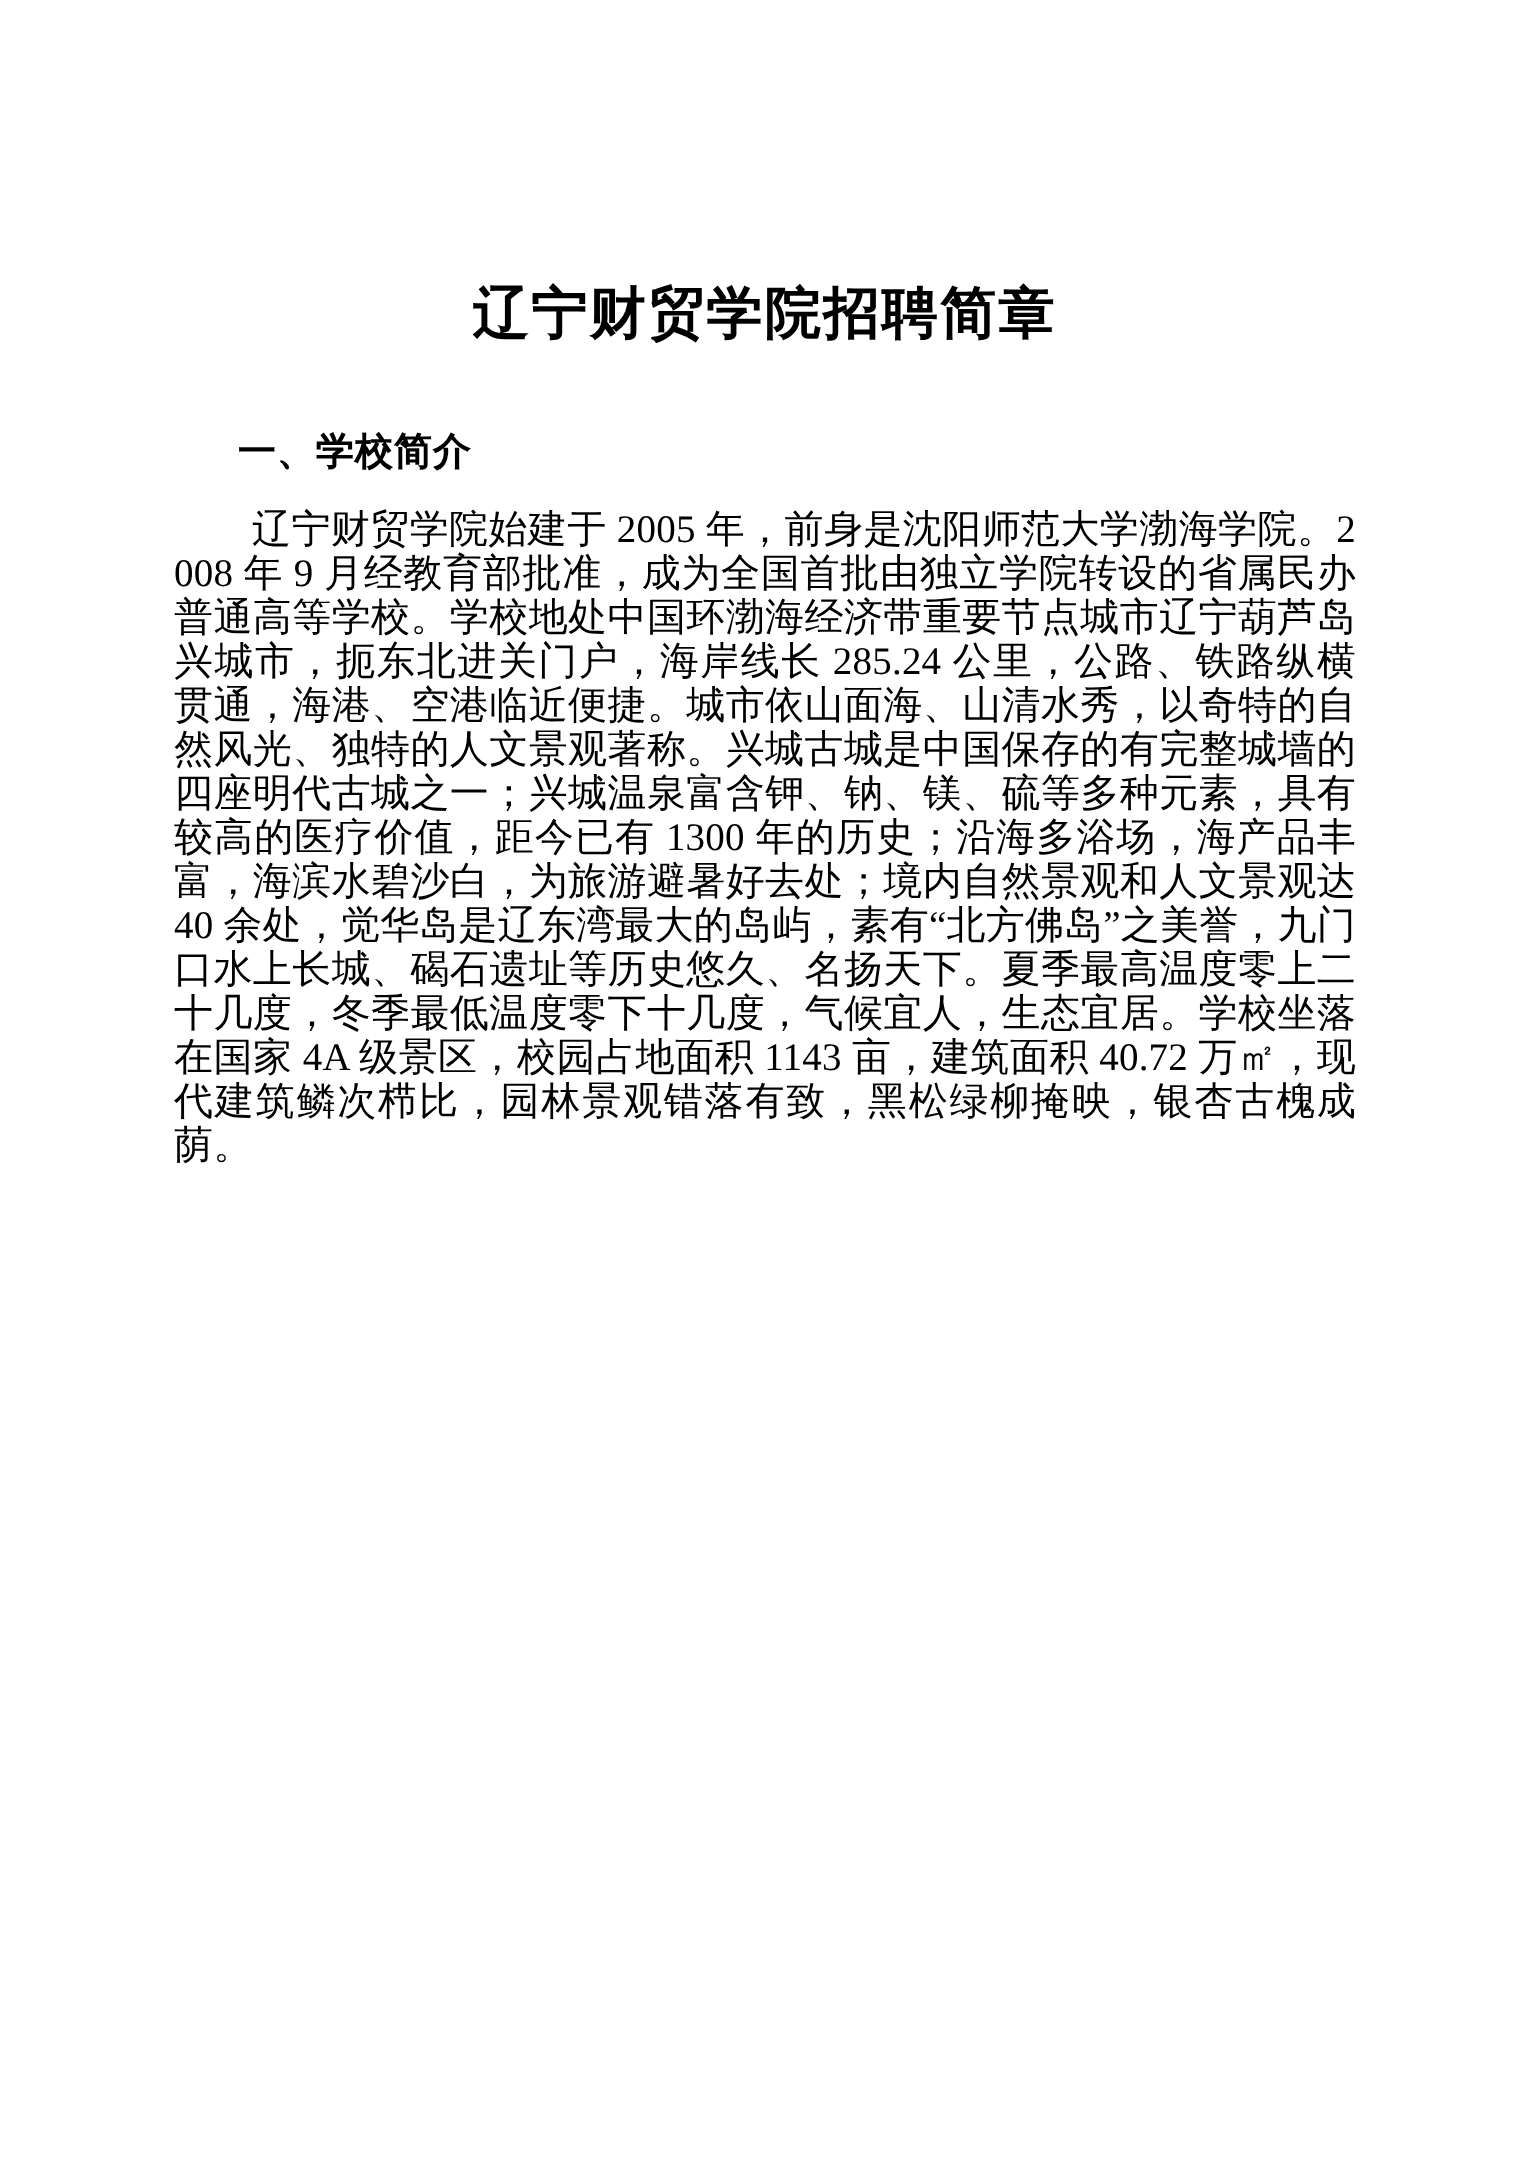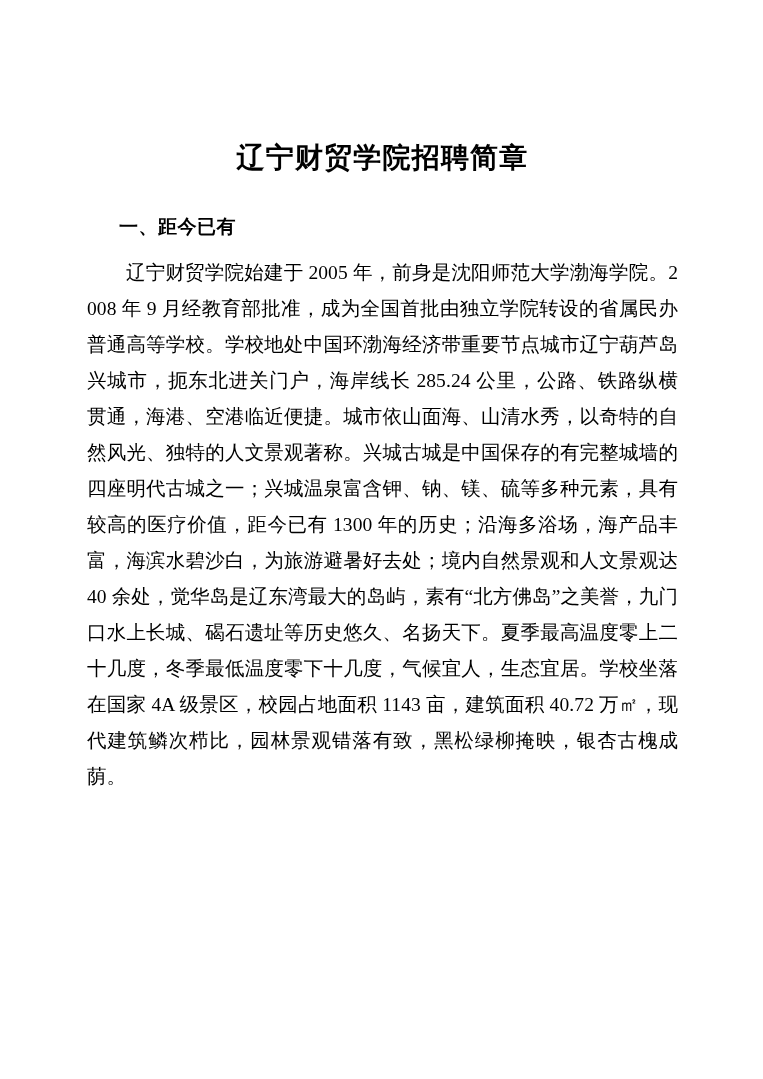--- a/index.html
+++ b/index.html
@@ -48,37 +48,37 @@
     font-weight: bold;
     font-size: 19px;
     line-height: 30px;
     letter-spacing: 0.5px;
   }
   .para {
     margin: 0;
     padding: 0;
     font-family: "Liberation Serif", "DejaVu Serif", serif;
     font-size: 19.5px;
-    line-height: 36px;
+    line-height: 22px;
     text-align: justify;
     text-justify: inter-ideograph;
     text-indent: 2em;
     letter-spacing: 0.1px;
     word-break: break-all;
   }
   .para.first { padding-top: 13px; }
   .para.second { padding-top: 0px; }
 </style>
 </head>
 <body>
 
 <div class="page">
   <div class="content">
 
     <h1 class="doc-title">辽宁财贸学院招聘简章</h1>
 
-    <h2 class="section-heading">一、距今已有</h2>
+    <h2 class="section-heading">一、学校简介</h2>
 
     <p class="para first">辽宁财贸学院始建于 2005 年，前身是沈阳师范大学渤海学院。2008 年 9 月经教育部批准，成为全国首批由独立学院转设的省属民办普通高等学校。学校地处中国环渤海经济带重要节点城市辽宁葫芦岛兴城市，扼东北进关门户，海岸线长 285.24 公里，公路、铁路纵横贯通，海港、空港临近便捷。城市依山面海、山清水秀，以奇特的自然风光、独特的人文景观著称。兴城古城是中国保存的有完整城墙的四座明代古城之一；兴城温泉富含钾、钠、镁、硫等多种元素，具有较高的医疗价值，距今已有 1300 年的历史；沿海多浴场，海产品丰富，海滨水碧沙白，为旅游避暑好去处；境内自然景观和人文景观达 40 余处，觉华岛是辽东湾最大的岛屿，素有“北方佛岛”之美誉，九门口水上长城、碣石遗址等历史悠久、名扬天下。夏季最高温度零上二十几度，冬季最低温度零下十几度，气候宜人，生态宜居。学校坐落在国家 4A 级景区，校园占地面积 1143 亩，建筑面积 40.72 万㎡，现代建筑鳞次栉比，园林景观错落有致，黑松绿柳掩映，银杏古槐成荫。</p>
 
 
   </div>
 </div>
 
 </body></html>

